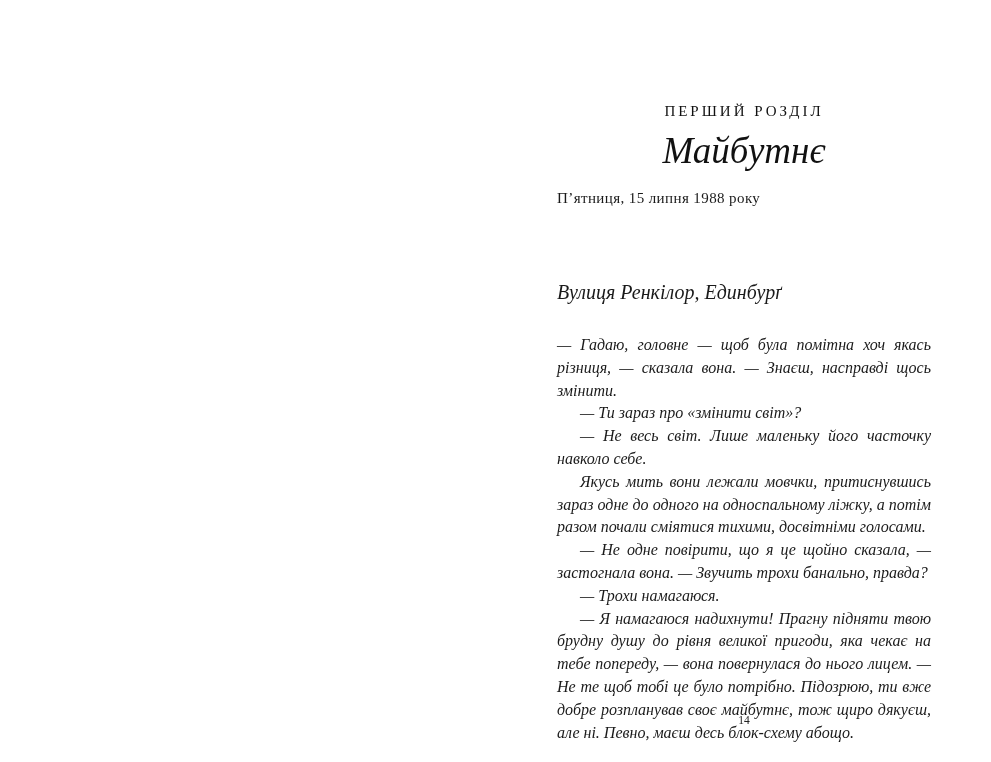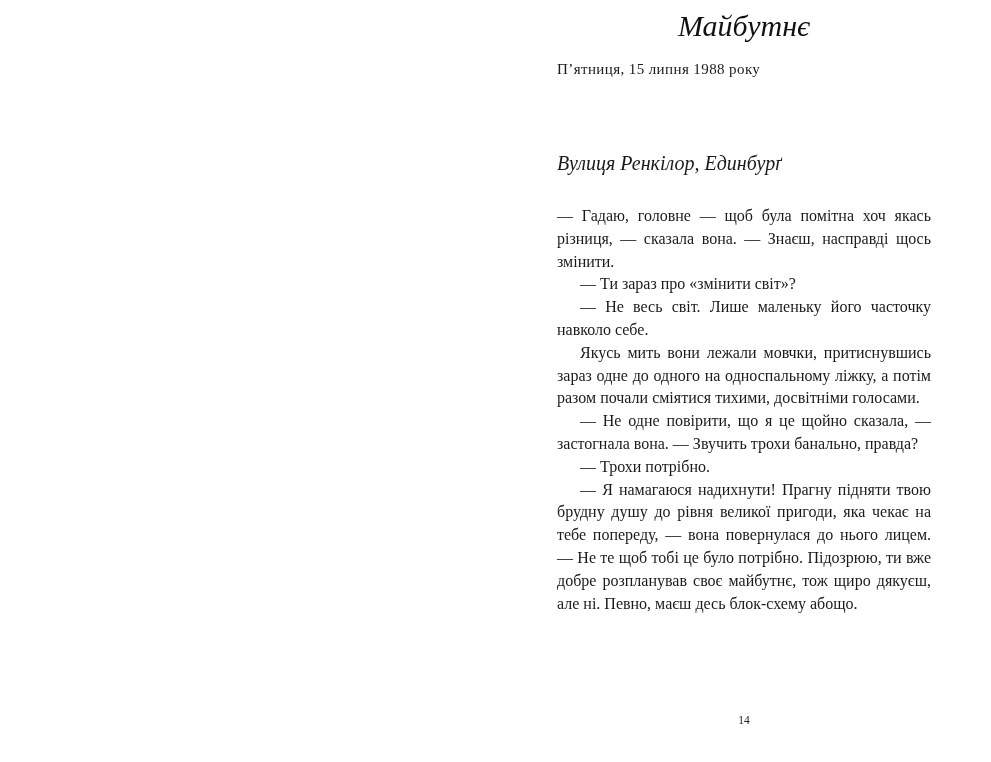--- a/index.html
+++ b/index.html
@@ -26,39 +26,40 @@
     margin-top: 103px;
     text-align: center;
     font-size: 15px;
     letter-spacing: 3px;
     color: #111111;
   }
   .chapter-title {
     margin-top: 9px;
     text-align: center;
     font-style: italic;
-    font-size: 30px;
+    font-size: 37px;
     font-weight: 400;
     color: #111111;
   }
   .chapter-date {
     margin-top: 18px;
     text-align: left;
     font-size: 15px;
     letter-spacing: 0.4px;
     color: #1a1a1a;
   }
   .location {
     margin-top: 74px;
     font-style: italic;
     font-size: 20px;
     color: #1a1a1a;
   }
   .body-text {
     margin-top: 30px;
+    font-style: italic;
   }
   .body-text p {
     margin: 0;
     text-align: justify;
     font-size: 16px;
     line-height: 22.8px;
     text-indent: 23px;
     color: #1a1a1a;
     hyphens: auto;
   }
@@ -74,32 +75,33 @@
     font-size: 11.5px;
     color: #222222;
   }
 </style>
 </head>
 <body>
 
 <div class="book-page">
   <div class="text-column">
 
+    <div class="chapter-label">ПЕРШИЙ РОЗДІЛ</div>
 
     <div class="chapter-title">Майбутнє</div>
 
     <div class="chapter-date">П’ятниця, 15 липня 1988 року</div>
 
     <div class="location">Вулиця Ренкілор, Единбурґ</div>
 
     <div class="body-text">
       <p class="no-indent">— Гадаю, головне — щоб була помітна хоч якась різниця, — сказала вона. — Знаєш, насправді щось змінити.</p>
       <p>— Ти зараз про «змінити світ»?</p>
       <p>— Не весь світ. Лише маленьку його часточку навколо себе.</p>
       <p>Якусь мить вони лежали мовчки, притиснувшись зараз одне до одного на односпальному ліжку, а потім разом почали сміятися тихими, досвітніми голосами.</p>
       <p>— Не одне повірити, що я це щойно сказала, — застогнала вона. — Звучить трохи банально, правда?</p>
-      <p>— Трохи потрібно.</p>
+      <p>— Трохи намагаюся.</p>
       <p>— Я намагаюся надихнути! Прагну підняти твою брудну душу до рівня великої пригоди, яка чекає на тебе попереду, — вона повернулася до нього лицем. — Не те щоб тобі це було потрібно. Підозрюю, ти вже добре розпланував своє майбутнє, тож щиро дякуєш, але ні. Певно, маєш десь блок-схему абощо.</p>
     </div>
   </div>
 
   <div class="page-number">14</div>
 </div>
 
 </body></html>

